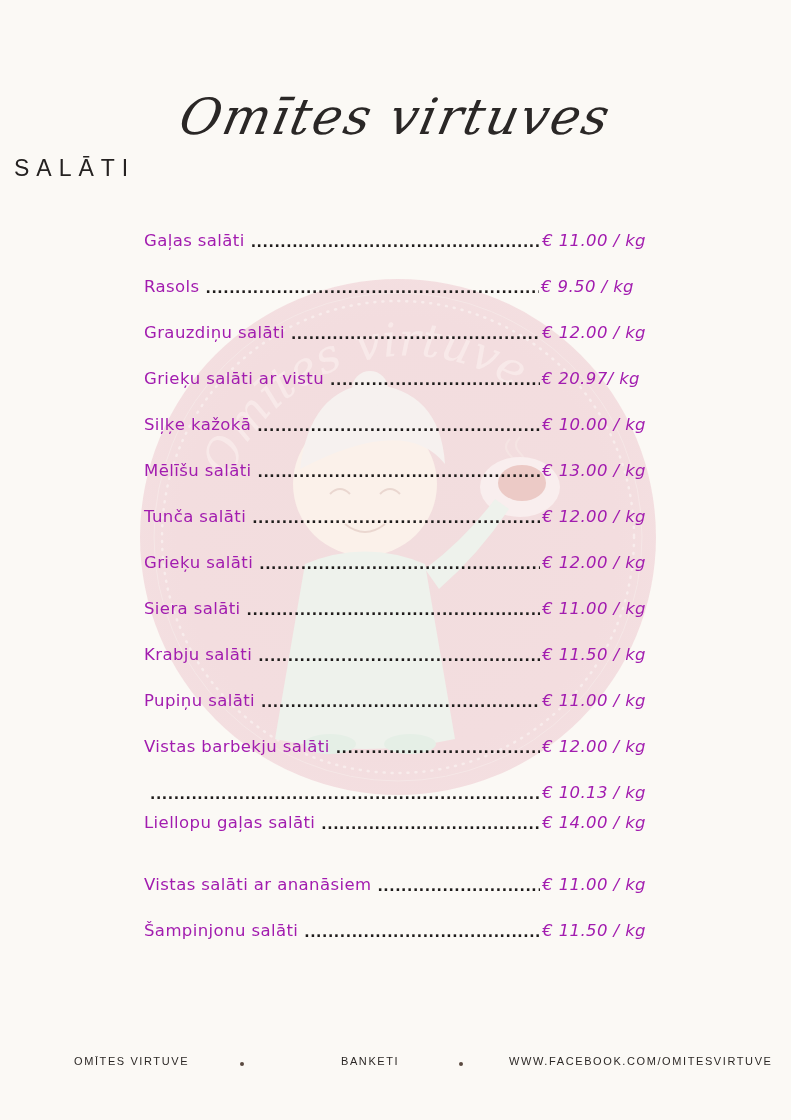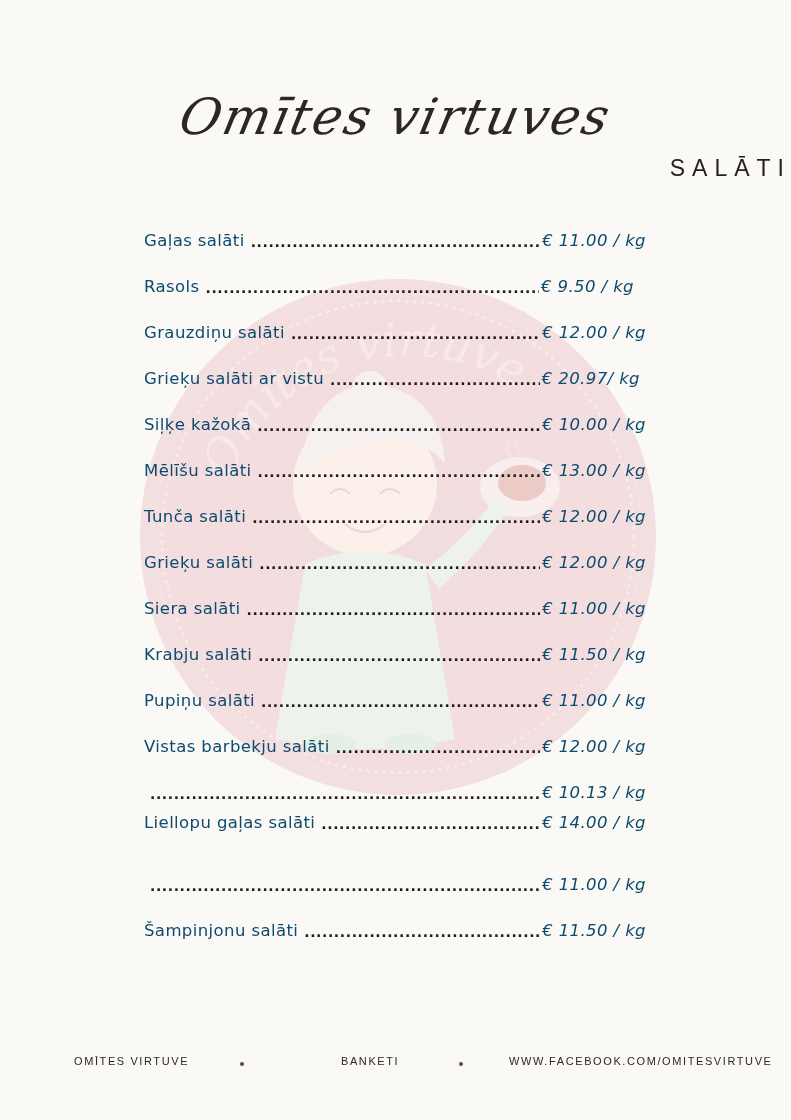--- a/index.html
+++ b/index.html
@@ -30,45 +30,45 @@
       font-size: 50px;
       font-weight: 200;
       color: #2a2726;
       letter-spacing: 2px;
       transform: skewX(-12deg);
     }
     .section-title {
       position: absolute;
       left: 0; width: 791px;
       top: 155px;
-      text-align: right;
+      text-align: left;
       font-family: "Liberation Sans", sans-serif;
       font-size: 23px;
       letter-spacing: 7px;
       color: #252221;
-      padding-left: 29px;
+      padding-left: 14px;
       box-sizing: border-box;
     }
     .menu {
       position: absolute;
       left: 144px;
       top: 225px;
       width: 520px;
     }
     .menu-item {
       position: absolute;
       left: 0;
       height: 30px;
       display: flex;
       align-items: center;
       white-space: nowrap;
       font-family: "DejaVu Sans", sans-serif;
       font-size: 16.5px;
       letter-spacing: 0.4px;
-      color: #0c4a6e;
+      color: #a21caf;
     }
     .menu-item .name { flex: 0 0 auto; }
     .menu-item .dots {
       flex: 1 1 auto;
       overflow: hidden;
       margin: 0 2px 0 6px;
       height: 20px;
       position: relative;
     }
     .menu-item .dots::before {
@@ -205,20 +205,21 @@
   <div class="menu-item" style="top:552px;width:502px">
     <span class="dots"></span>
     <span class="price">€ 10.13 / kg</span>
   </div>
   <div class="menu-item" style="top:582px;width:502px">
     <span class="name">Liellopu gaļas salāti</span>
     <span class="dots"></span>
     <span class="price">€ 14.00 / kg</span>
   </div>
   <div class="menu-item" style="top:644px;width:502px">
+    <span class="name">Vistas salāti ar ananāsiem</span>
     <span class="dots"></span>
     <span class="price">€ 11.00 / kg</span>
   </div>
   <div class="menu-item" style="top:690px;width:502px">
     <span class="name">Šampinjonu salāti</span>
     <span class="dots"></span>
     <span class="price">€ 11.50 / kg</span>
   </div>
 </div>
 

